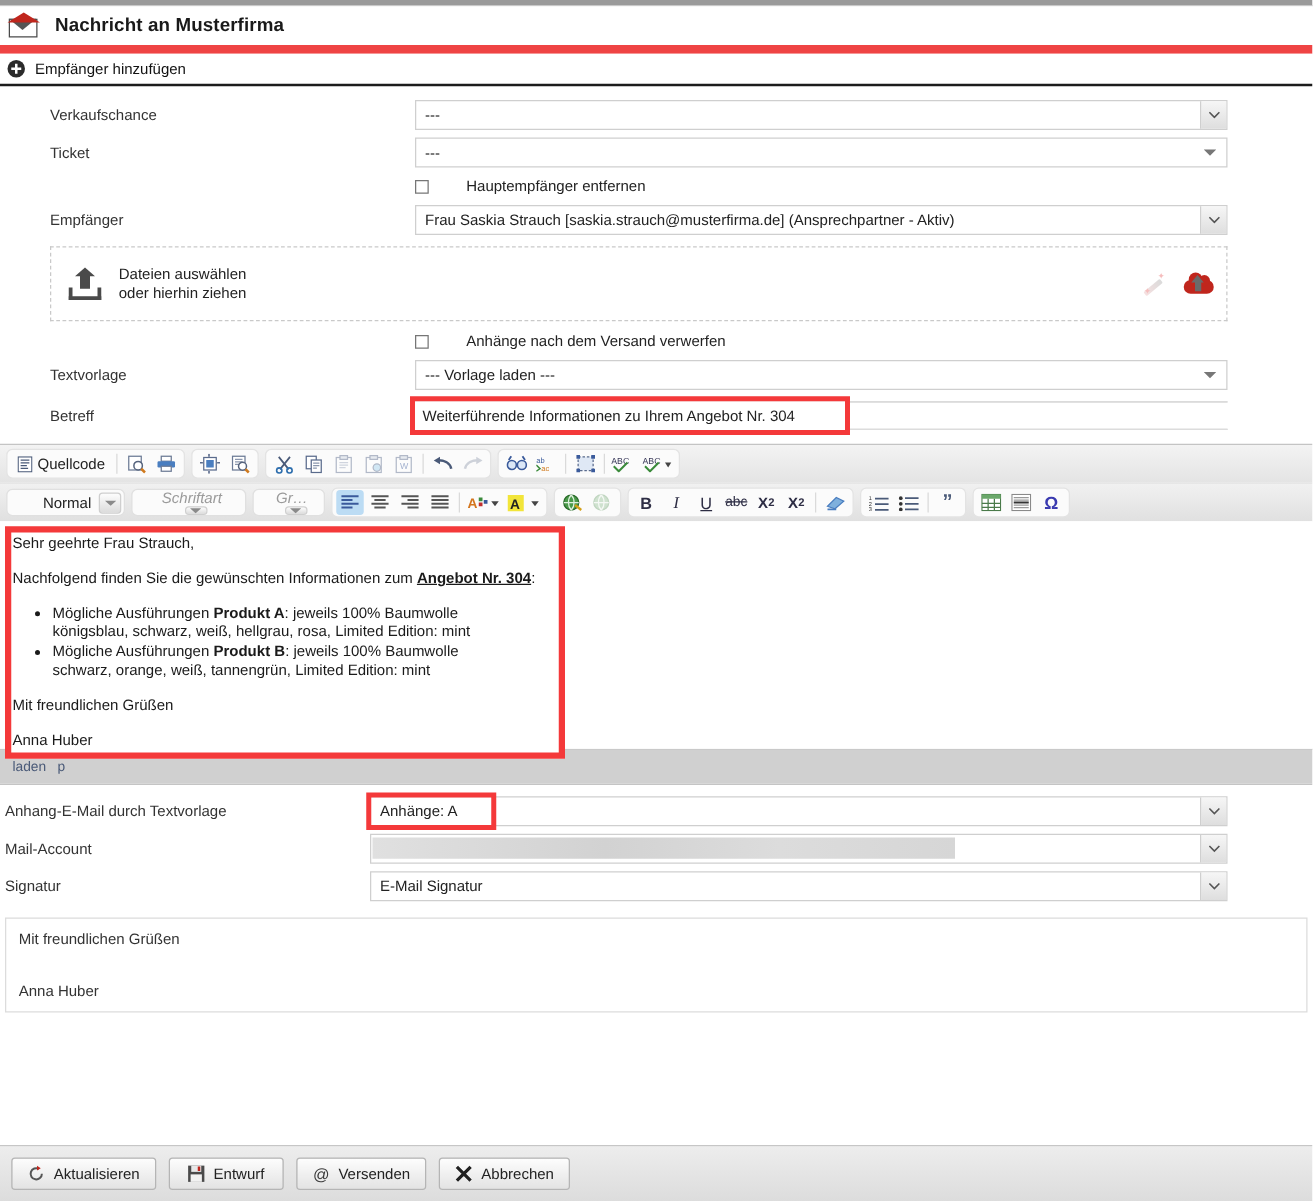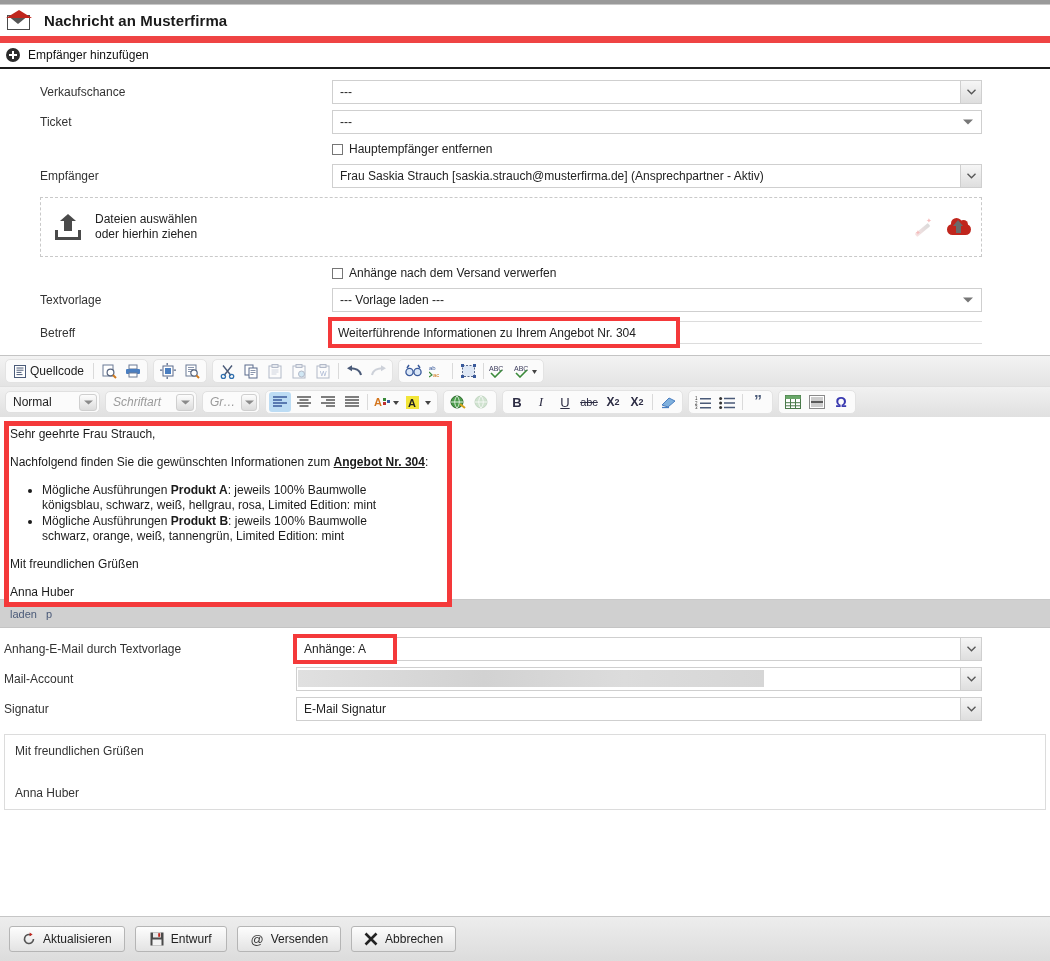--- a/index.html
+++ b/index.html
@@ -60,21 +60,21 @@
   .select .txt { white-space: nowrap; overflow: hidden; text-overflow: ellipsis; padding-right: 24px; }
   .select .arrowbox {
     position: absolute; right: 0; top: 0; bottom: 0; width: 21px;
     background: linear-gradient(#f6f6f6,#dedede); border-left: 1px solid #cfcfcf;
     display: flex; align-items: center; justify-content: center;
   }
   .select .arrowbox svg { display:block; }
   .select.plainarrow .arrowbox { background: transparent; border-left: none; width: 26px; }
 
   
-  .chkrow { display: flex; align-items: center; }
+  .chkrow { display: flex; align-items: center; gap: 24px; }
   .chkbox { width: 11px; height: 11px; border: 1px solid #767676; background: #fff;
     margin-right: 6px; flex: 0 0 auto; }
   .chklbl { font-size: 12px; color: #222; }
 
   
   .dropwrap { padding: 6px 68px 4px 4px; }
   .dropzone {
     border: 1px dashed #c9c9c9; height: 60px; position: relative;
     display: flex; align-items: center; padding-left: 14px; background: #fff;
   }
@@ -113,27 +113,27 @@
   .tbrow { display: flex; align-items: center; gap: 5px; padding: 3px 5px;
     background: linear-gradient(#f3f3f3,#e4e4e4); min-height: 28px; }
   .tbrow.r2 { background: linear-gradient(#f1f1f1,#e0e0e0); border-top: 1px solid #dfdfdf; }
   .tgrp { display: flex; align-items: center; gap: 2px; background: #fbfbfb;
     border: 1px solid #e3e3e3; border-radius: 5px; padding: 1px 3px; }
   .tbtn { width: 22px; height: 20px; display: flex; align-items: center; justify-content: center;
     font-size: 11px; color: #3c4a6b; border-radius: 3px; }
   .tbtn.txt { width: auto; padding: 0 5px; gap: 4px; font-size: 12px; color: #222; }
   .tsep { width: 1px; height: 16px; background: #dadada; margin: 0 2px; }
   .tbtn.on { background: #bcdcf4; }
-  .combo { display: flex; align-items: center; justify-content: space-between;
+  .combo { display: flex; align-items: center; justify-content: flex-end;
     background: #fbfbfb; border: 1px solid #e0e0e0; border-radius: 5px;
     height: 22px; padding: 0 2px 0 7px; font-size: 12px; color: #222; }
   .combo .cb-arrow { width: 18px; height: 17px; margin-left: 6px; border-radius: 3px;
     background: linear-gradient(#fdfdfd,#dcdcdc); border: 1px solid #cfcfcf;
     display: flex; align-items: center; justify-content: center; }
-  .combo.ph { color: #9a9a9a; font-style: italic; }
+  .combo.ph { color: #9a9a9a; font-style: italic; flex-direction: column; }
 
   .edbody { background: #fff; height: 182px; position: relative; padding: 0; }
   .edbody .hlbox {
     position: absolute; left: 4px; top: 4px; width: 448px; height: 186px;
     border: 5px solid #f4393a; background: #fff;
   }
   .edcontent { padding: 10px 12px 0 10px; font-size: 12px; color: #1a1a1a; line-height: 1.25; }
   .edcontent p { margin: 0 0 13px 0; }
   .edcontent ul { margin: 0 0 13px 0; padding-left: 32px; }
   .edcontent li { margin: 0 0 1px 0; }

